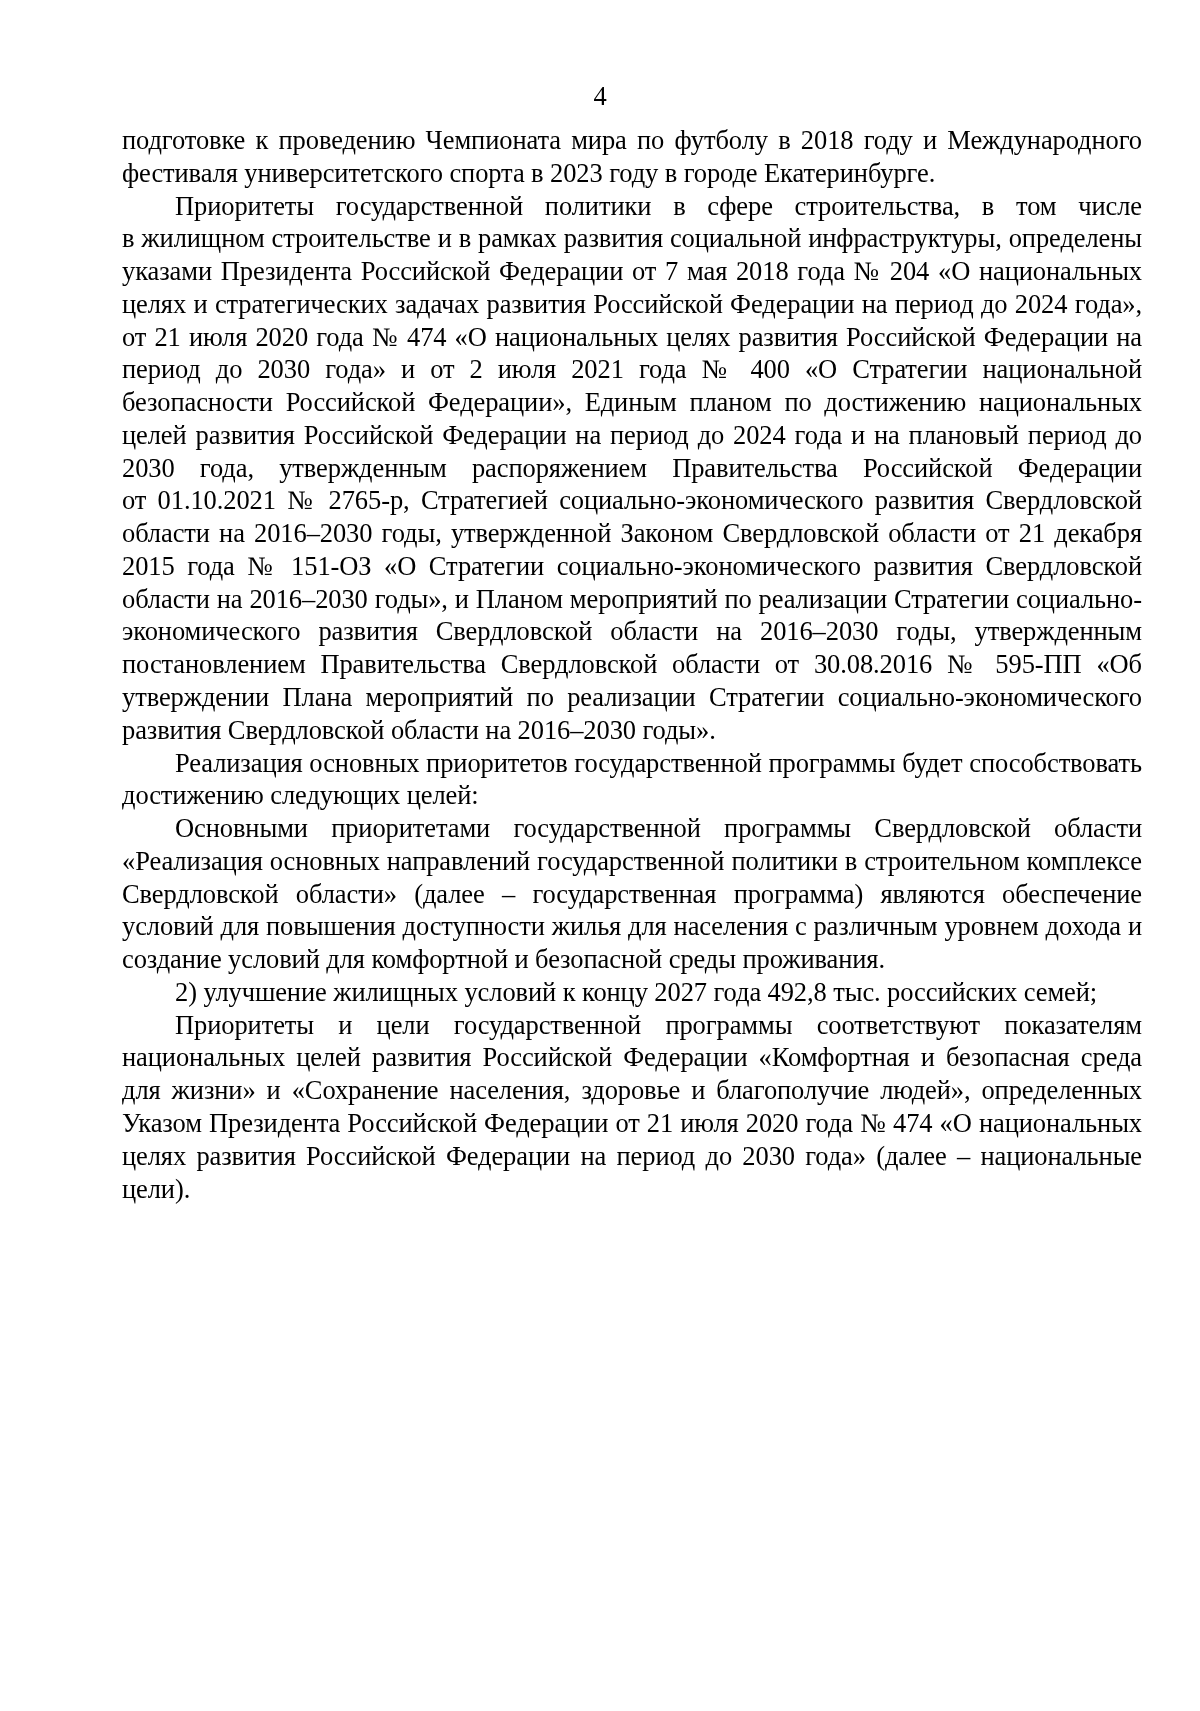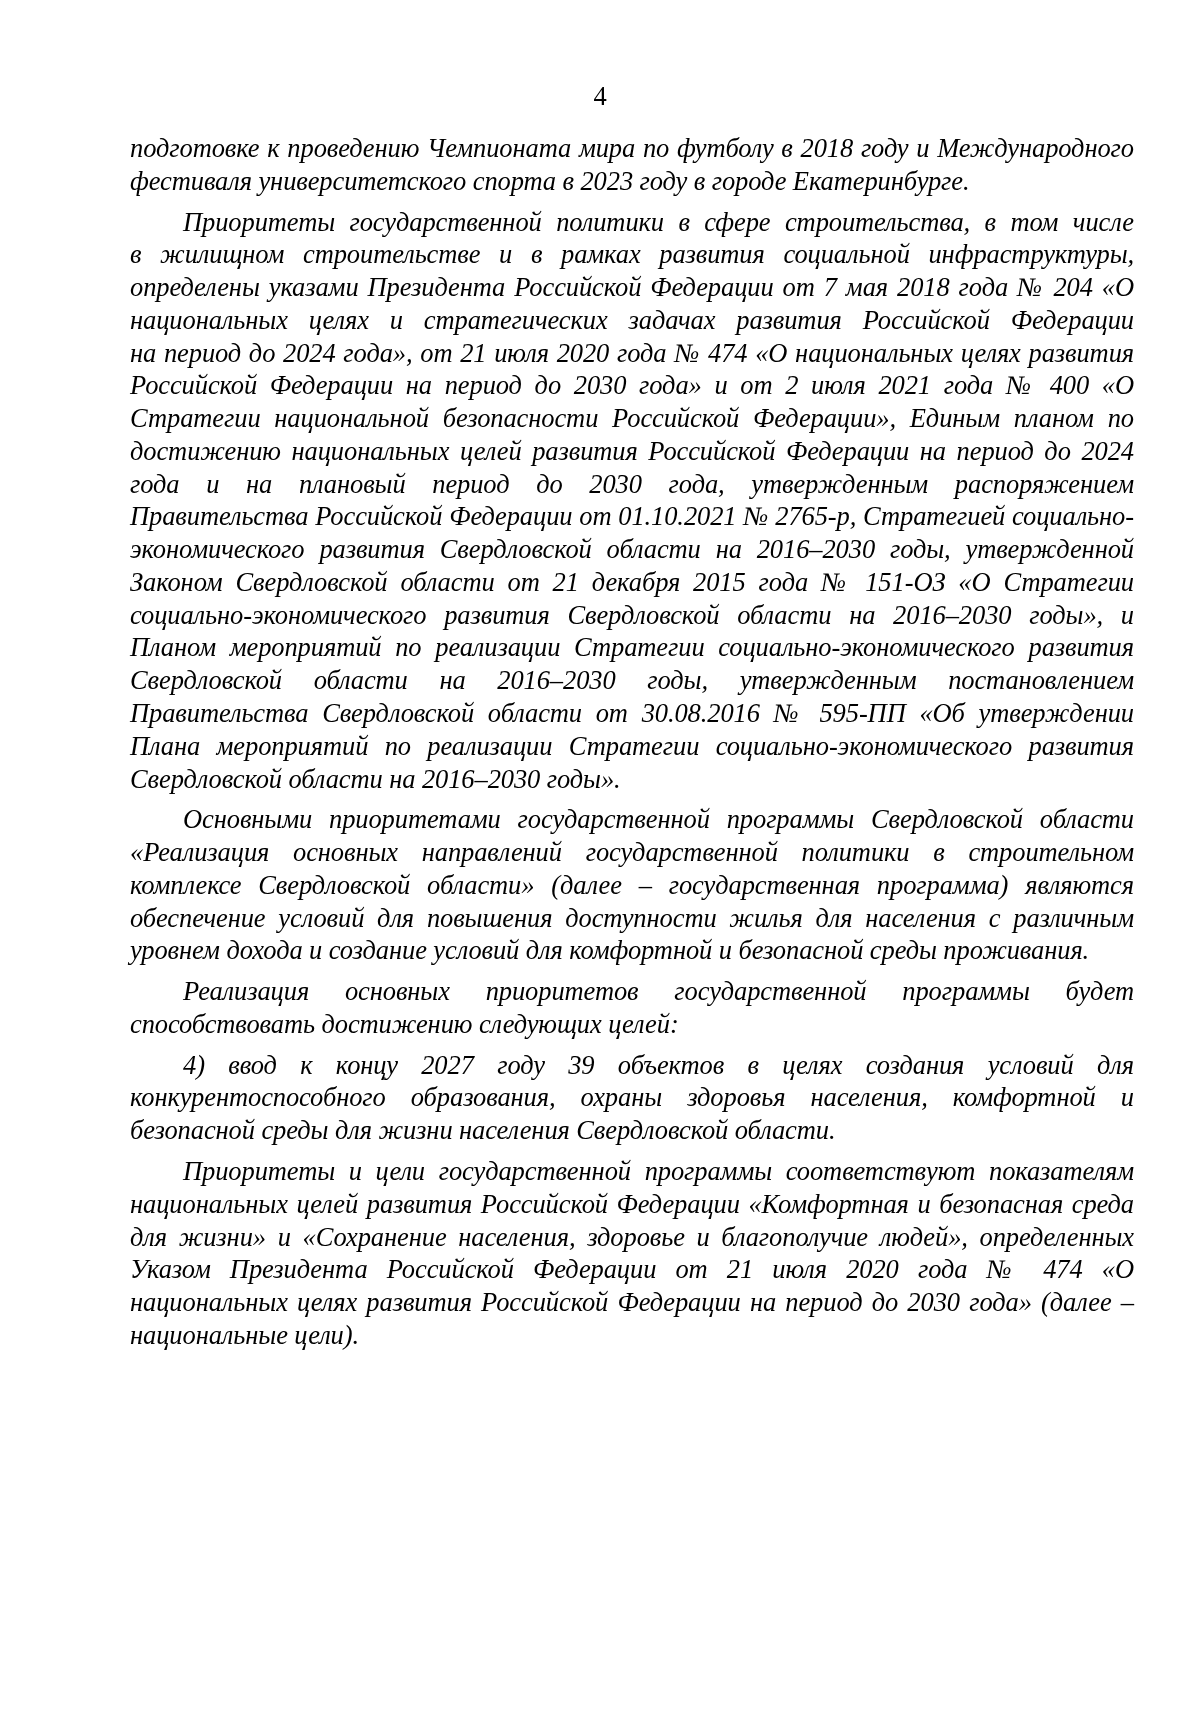--- a/index.html
+++ b/index.html
@@ -31,38 +31,37 @@
     top: 124px;
     left: 122px;
     width: 1020px;
     font-size: 26.5px;
     line-height: 32.77px;
     letter-spacing: -0.1px;
     text-align: justify;
     hyphens: none;
   }
   .text-block p {
-    margin: 8px;
+    margin: 0;
     padding: 0;
     text-indent: 53px;
-    font-style: italic;
   }
   .text-block p.no-indent {
     text-indent: 0;
   }
 </style>
 </head>
 <body>
 
 <div class="page">
 
   <div class="page-number">4</div>
 
   <div class="text-block">
     <p class="no-indent">подготовке к&nbsp;проведению Чемпионата мира по футболу в 2018 году и&nbsp;Международного фестиваля университетского спорта в 2023 году в городе Екатеринбурге.</p>
     <p>Приоритеты государственной политики в сфере строительства, в том числе в&nbsp;жилищном строительстве и в рамках развития социальной инфраструктуры, определены указами Президента Российской Федерации от 7 мая 2018 года №&nbsp;204 «О национальных целях и стратегических задачах развития Российской Федерации на&nbsp;период до 2024 года», от 21 июля 2020 года №&nbsp;474 «О национальных целях развития Российской Федерации на период до 2030 года» и от 2 июля 2021 года №&nbsp;400 «О Стратегии национальной безопасности Российской Федерации», Единым планом по достижению национальных целей развития Российской Федерации на&nbsp;период до 2024 года и на плановый период до 2030 года, утвержденным распоряжением Правительства Российской Федерации от&nbsp;01.10.2021 №&nbsp;2765-р, Стратегией социально-экономического развития Свердловской области на&nbsp;2016–2030 годы, утвержденной Законом Свердловской области от 21 декабря 2015 года №&nbsp;151-ОЗ «О Стратегии социально-экономического развития Свердловской области на 2016–2030 годы», и Планом мероприятий по реализации Стратегии социально-экономического развития Свердловской области на&nbsp;2016–2030 годы, утвержденным постановлением Правительства Свердловской области от&nbsp;30.08.2016 №&nbsp;595-ПП «Об утверждении Плана мероприятий по реализации Стратегии социально-экономического развития Свердловской области на&nbsp;2016–2030 годы».</p>
+    <p>Реализация основных приоритетов государственной программы будет способствовать достижению следующих целей:</p>
     <p>Основными приоритетами государственной программы Свердловской области «Реализация основных направлений государственной политики в строительном комплексе Свердловской области» (далее – государственная программа) являются обеспечение условий для повышения доступности жилья для населения с&nbsp;различным уровнем дохода и создание условий для комфортной и безопасной среды проживания.</p>
-    <p>Реализация основных приоритетов государственной программы будет способствовать достижению следующих целей:</p>
-    <p>4)&nbsp;ввод к концу 2027 году 39 объектов в целях создания условий для конкурентоспособного образования, охраны здоровья населения, комфортной и безопасной среды для жизни населения Свердловской области.</p>
+    <p>2)&nbsp;улучшение жилищных условий к концу 2027 года 492,8 тыс. российских семей;</p>
     <p>Приоритеты и цели государственной программы соответствуют показателям национальных целей развития Российской Федерации «Комфортная и безопасная среда для жизни» и «Сохранение населения, здоровье и благополучие людей», определенных Указом Президента Российской Федерации от 21 июля 2020 года №&nbsp;474 «О национальных целях развития Российской Федерации на период до&nbsp;2030 года» (далее – национальные цели).</p>
   </div>
 
 </div>
 
 </body></html>

